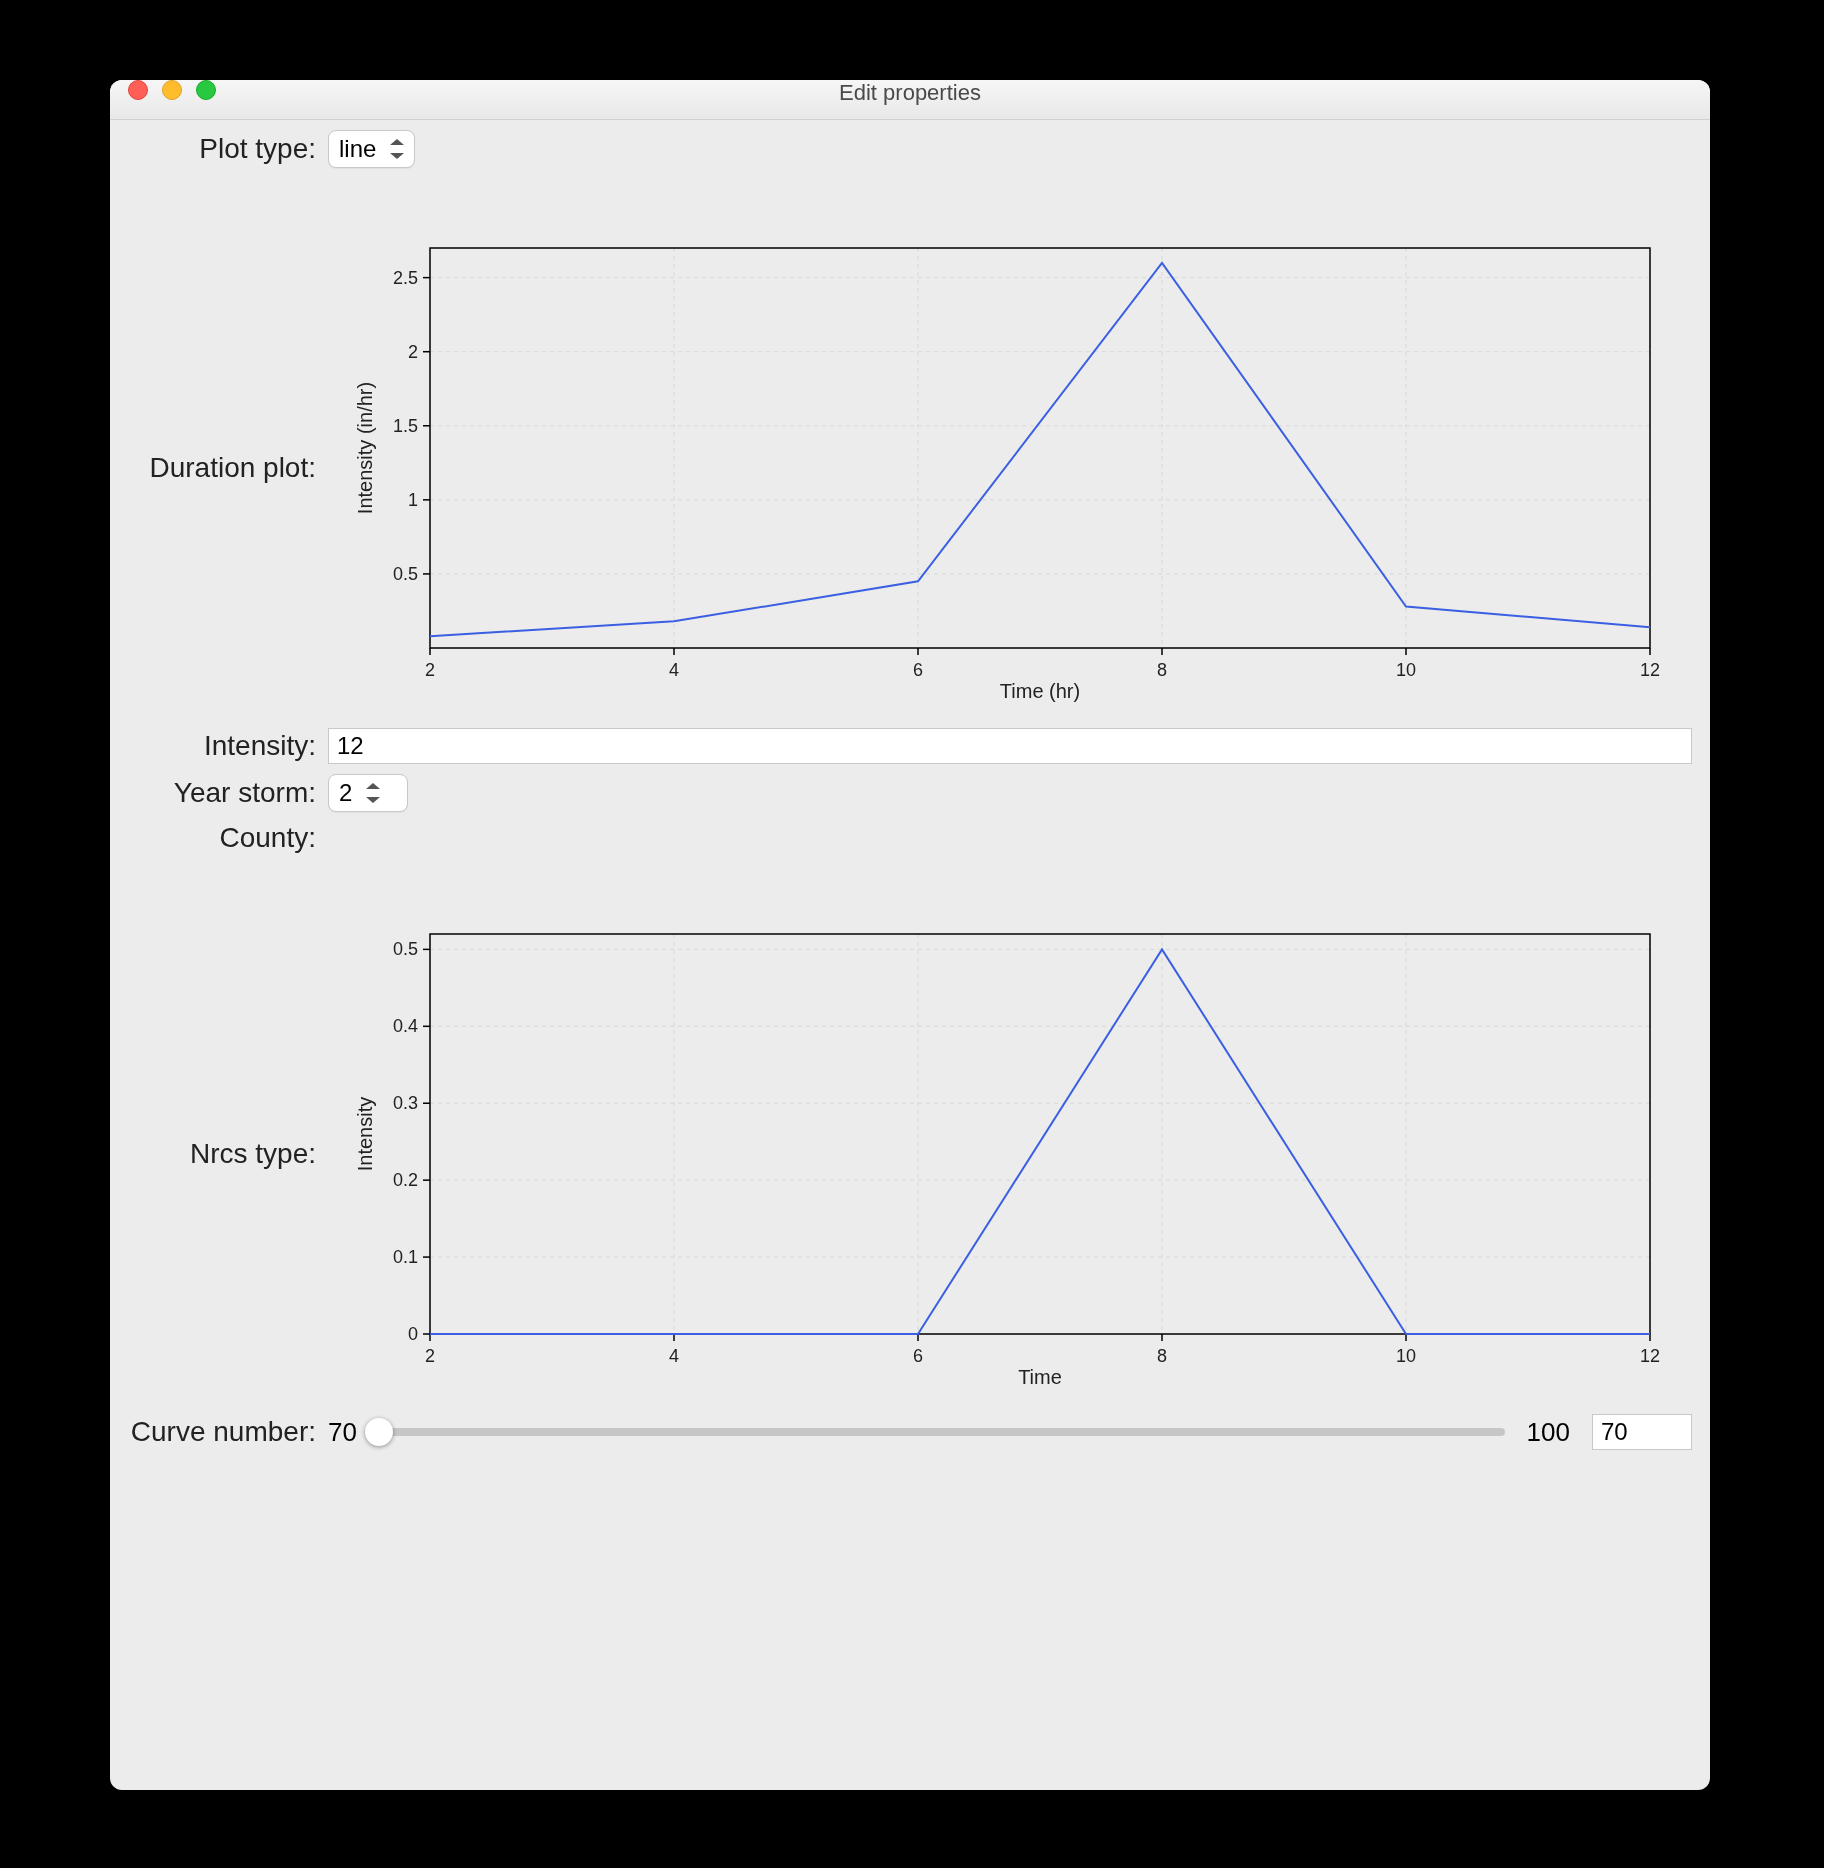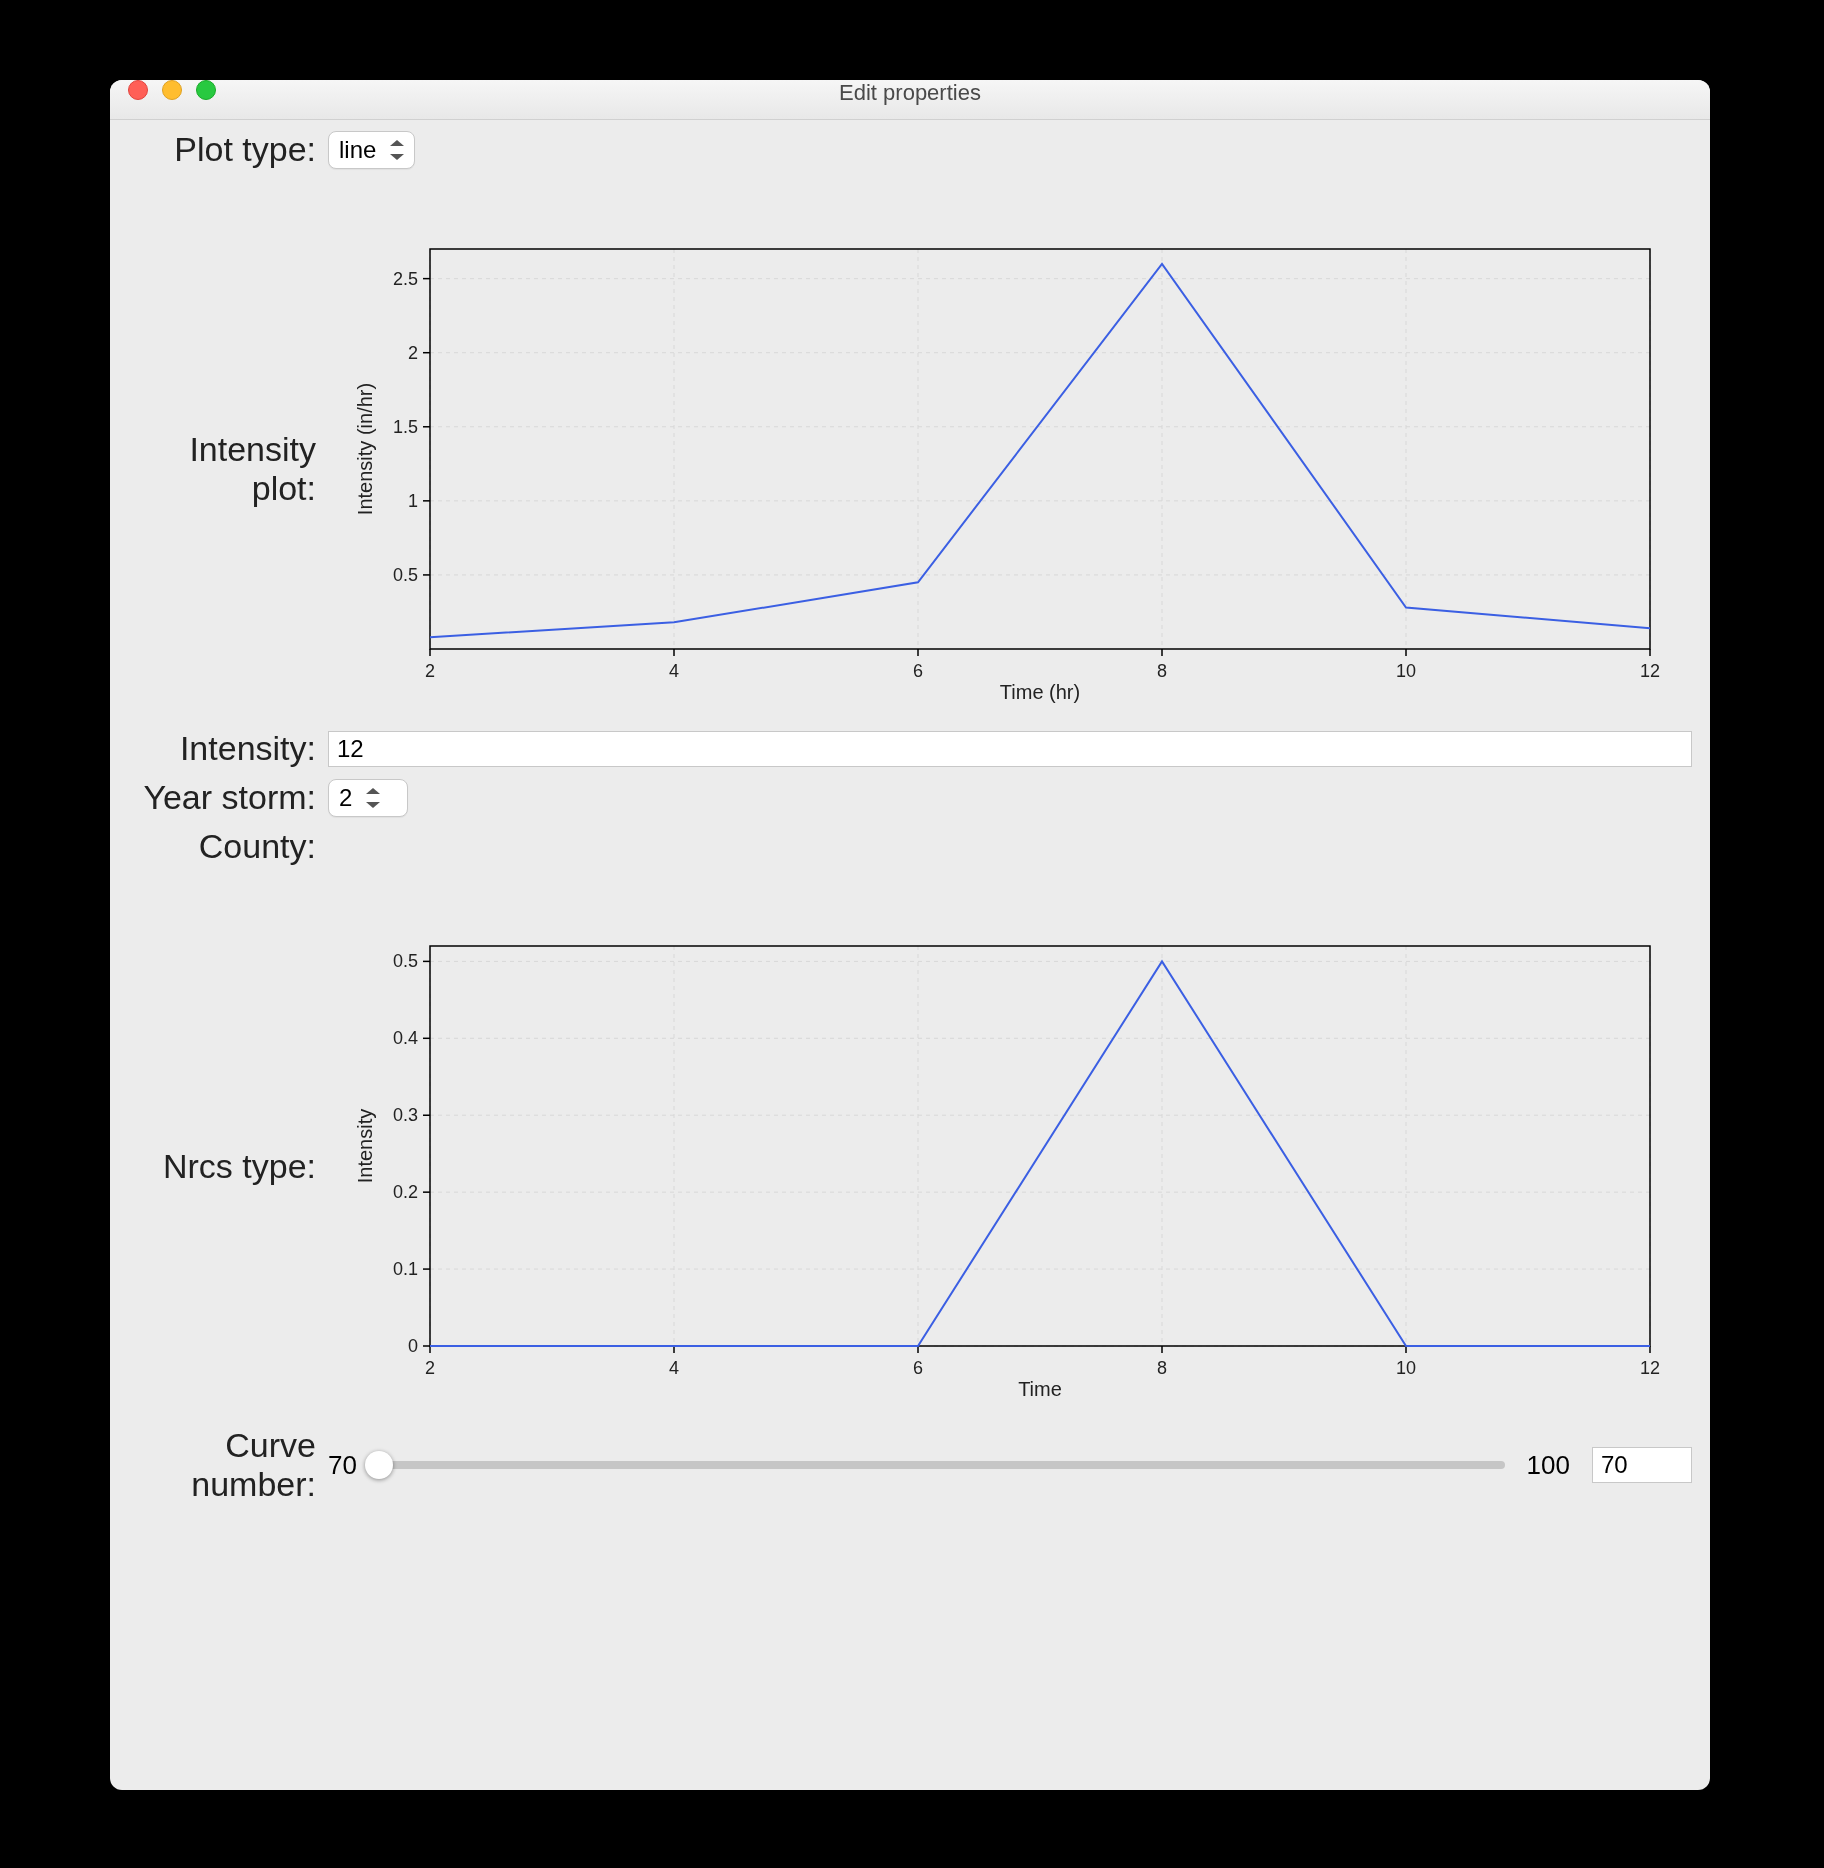--- a/index.html
+++ b/index.html
@@ -45,21 +45,21 @@
     position:absolute; left:0; right:0; text-align:center;
     font-size: 22px; color:#4a4a4a; font-weight:400;
   }
   .content { padding: 10px 18px 30px 18px; }
   .row { display:flex; align-items:center; margin-bottom:10px; }
   .row.tall { align-items:center; }
   .label-col {
     width: 200px;
     text-align: right;
     padding-right: 12px;
-    font-size: 34px;
+    font-size: 28px;
     color:#222;
   }
   .field-col { flex: 1; display:flex; align-items:center; }
   .select {
     background:#fff;
     border:1px solid #c8c8c8;
     border-radius:8px;
     padding:4px 10px;
     display:flex;
     align-items:center;
@@ -131,21 +131,21 @@
       <div class="label-col">Plot type:</div>
       <div class="field-col">
         <div class="select">
           <span>line</span>
           <span class="chev"></span>
         </div>
       </div>
     </div>
 
     <div class="row tall plot-row">
-      <div class="label-col">Intensity plot:</div>
+      <div class="label-col">Duration plot:</div>
       <div class="field-col">
         <div class="plot-wrap">
           <svg class="plot" viewBox="0 0 1320 480" id="plot-0">
               <line x1="80" y1="20" x2="80" y2="420" class="grid"></line>
               <line x1="324" y1="20" x2="324" y2="420" class="grid"></line>
               <line x1="568" y1="20" x2="568" y2="420" class="grid"></line>
               <line x1="812" y1="20" x2="812" y2="420" class="grid"></line>
               <line x1="1056" y1="20" x2="1056" y2="420" class="grid"></line>
               <line x1="1300" y1="20" x2="1300" y2="420" class="grid"></line>
               <line x1="80" y1="345.9259259259259" x2="1300" y2="345.9259259259259" class="grid"></line>

